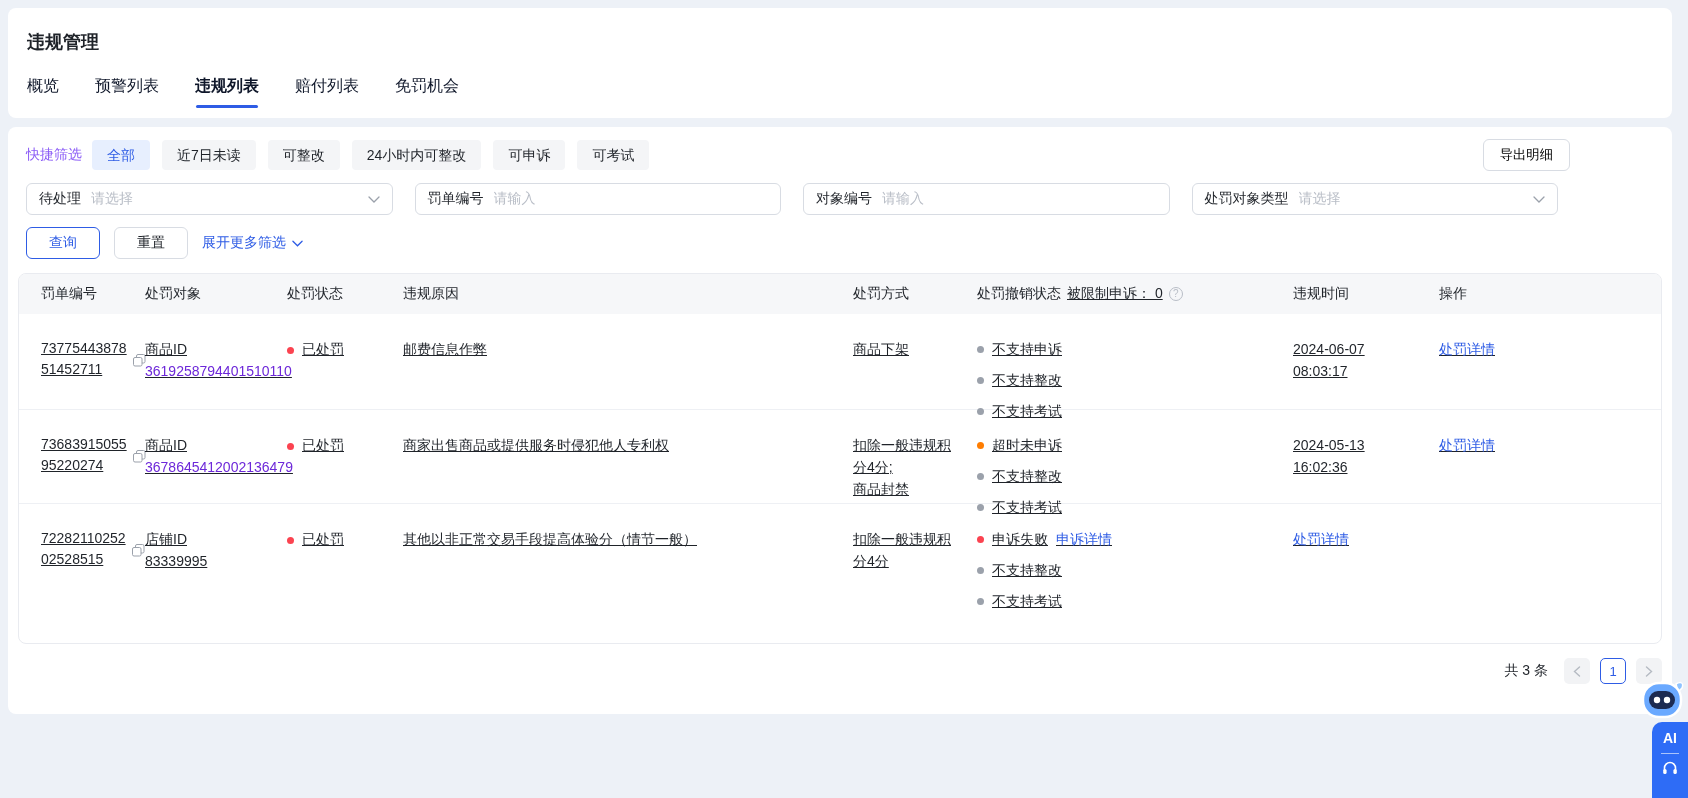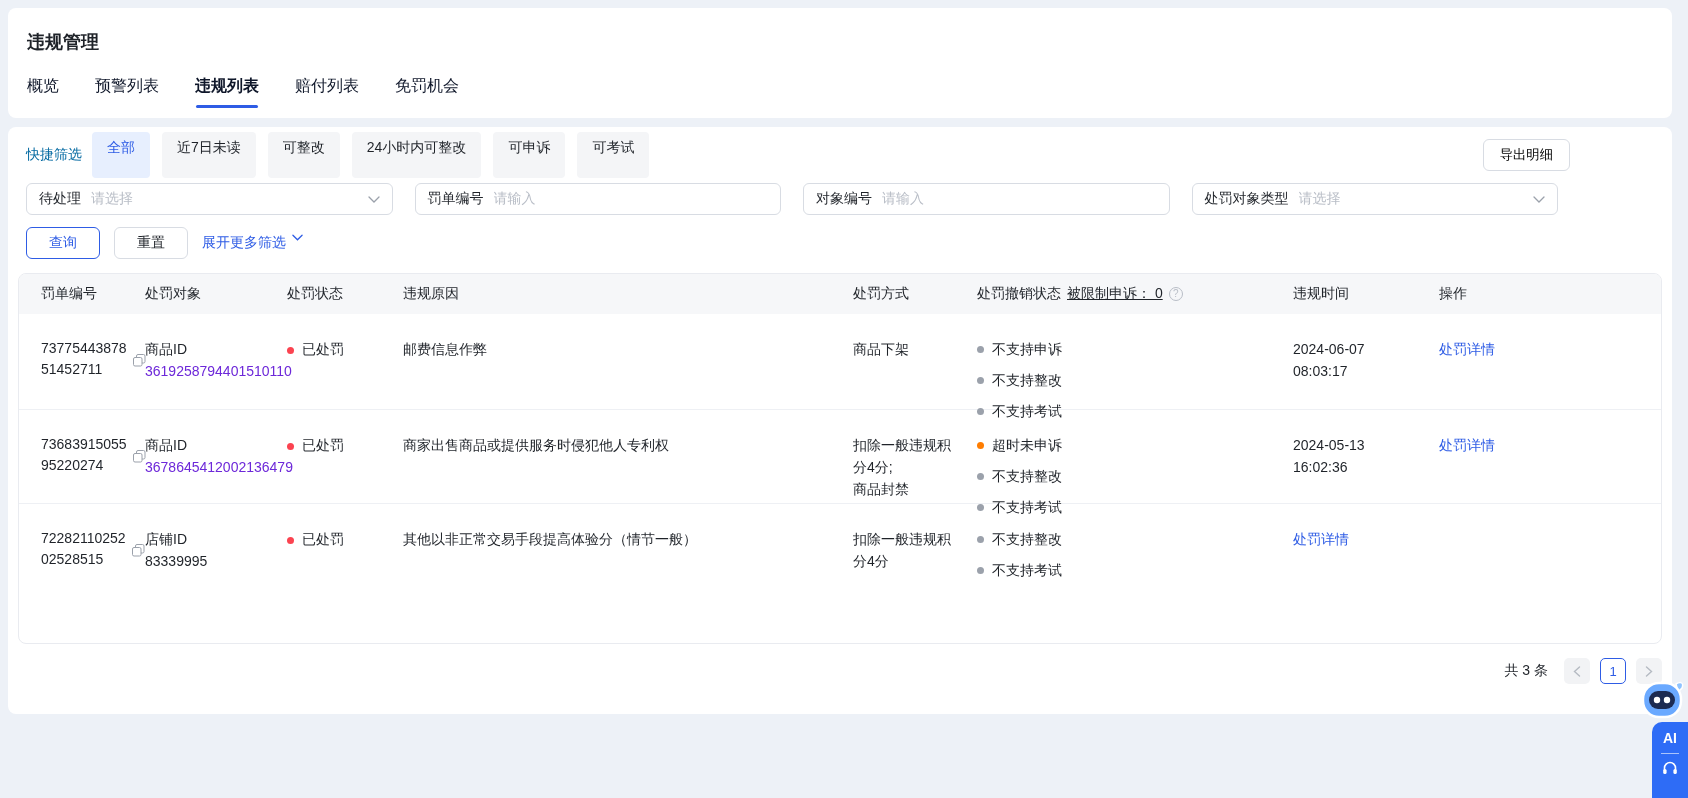--- a/index.html
+++ b/index.html
@@ -25,23 +25,23 @@
     bottom:3px; width:62px; height:3px; border-radius:2px; background:#2e5ce5;
   }
 
   .main-card {
     position:absolute; left:8px; top:127px; width:1664px; height:587px;
     padding:12px 10px 0 10px;
   }
 
   
   .quickbar { display:flex; align-items:center; height:32px; }
-  .quickbar-label { color:#0369a1; margin-right:10px; margin-left:8px; }
+  .quickbar-label { color:#8b5cf6; margin-right:10px; margin-left:8px; }
   .chip {
-    height:46px; line-height:30px; padding:0 15px; margin-right:12px;
+    height:30px; line-height:30px; padding:0 15px; margin-right:12px;
     background:#f4f5f7; border-radius:4px; color:#1f2329; cursor:pointer;
   }
   .chip.selected { background:#e7effe; color:#2e5ce5; }
   .export-btn {
     margin-left:auto; margin-right:92px;
     height:32px; line-height:30px; padding:0 16px;
     background:#fff; border:1px solid #d8dce3; border-radius:6px; cursor:pointer;
   }
 
   
@@ -54,21 +54,21 @@
   .field .fplaceholder { color:#b9bec7; flex:1; white-space:nowrap; overflow:hidden; }
   .field .chev { margin-left:auto; display:flex; align-items:center; }
 
   .actions { display:flex; align-items:center; gap:14px; margin-top:12px; margin-left:8px; }
   .btn {
     height:32px; padding:11px 22px; border-radius:6px; background:#fff;
     border:1px solid #d8dce3; cursor:pointer; font-size:14px; color:#1f2329;
     display:flex; align-items:center;
   }
   .btn.primary-outline { border-color:#2e5ce5; color:#2e5ce5; }
-  .expand-link { color:#2e5ce5; cursor:pointer; display:flex; gap:6px; }
+  .expand-link { color:#2e5ce5; cursor:pointer; display:flex; align-items:center; gap:6px; }
 
   
   .table-box {
     margin-top:14px; width:1644px;
     border:1px solid #e9ebf0; border-radius:8px; overflow:hidden;
   }
   .trow {
     display:grid;
     grid-template-columns:104px 142px 116px 450px 124px 316px 146px 1fr;
     padding:0 22px; column-gap:0;
@@ -77,21 +77,21 @@
   .th { display:flex; align-items:center; gap:6px; white-space:nowrap; }
   .limited-link { color:#1f2329; text-decoration:underline; cursor:pointer; }
   .help-icon {
     width:14px; height:14px; border:1px solid #b9bec7; border-radius:50%;
     color:#b9bec7; font-size:10px; line-height:12px; text-align:center; display:inline-block;
   }
   .help-icon::after { content:"?"; }
   .tbody-row { padding-top:24px; align-items:start; border-bottom:1px solid #eef0f4; }
   .tbody-row:last-child { border-bottom:none; }
   .r1 { height:96px; } .r2 { height:94px; } .r3 { height:139px; }
-  .cell { line-height:22px; padding-right:14px; }
+  .cell { line-height:22px; padding-right:14px;text-decoration:underline; }
   .ticket { display:flex; align-items:center; gap:6px; }
   .ticket-ln { line-height:21px; }
   .copy-icon { cursor:pointer; display:inline-flex; margin-top:2px; }
   .id-link { color:#6d28d9; cursor:pointer; }
   .dot { display:inline-block; width:7px; height:7px; border-radius:50%; margin-right:8px; vertical-align:middle; }
   .dot.red { background:#fb4350; } .dot.gray { background:#9ba1ab; } .dot.orange { background:#ff7d00; }
   .revoke-line { display:flex; align-items:center; margin-bottom:9px; }
   .revoke-line .txt { color:#1f2329; }
   .appeal-link { color:#2e5ce5; margin-left:8px; cursor:pointer; }
   .op-link { color:#2e5ce5; cursor:pointer; }
@@ -317,20 +317,25 @@
         <div>83339995</div>
       </div>
       <div class="cell">
         <span class="dot red"></span><span>已处罚</span>
       </div>
       <div class="cell">其他以非正常交易手段提高体验分（情节一般）</div>
       <div class="cell">
         <div>扣除一般违规积分4分</div>
       </div>
       <div class="cell">
+        <div class="revoke-line">
+          <span class="dot red"></span>
+          <span class="txt">申诉失败</span>
+          <span class="appeal-link">申诉详情</span>
+        </div>
         <div class="revoke-line">
             <span class="dot gray"></span>
             <span class="txt">不支持整改</span>
           </div>
         <div class="revoke-line">
             <span class="dot gray"></span>
             <span class="txt">不支持考试</span>
           </div>
       </div>
       <div class="cell">

